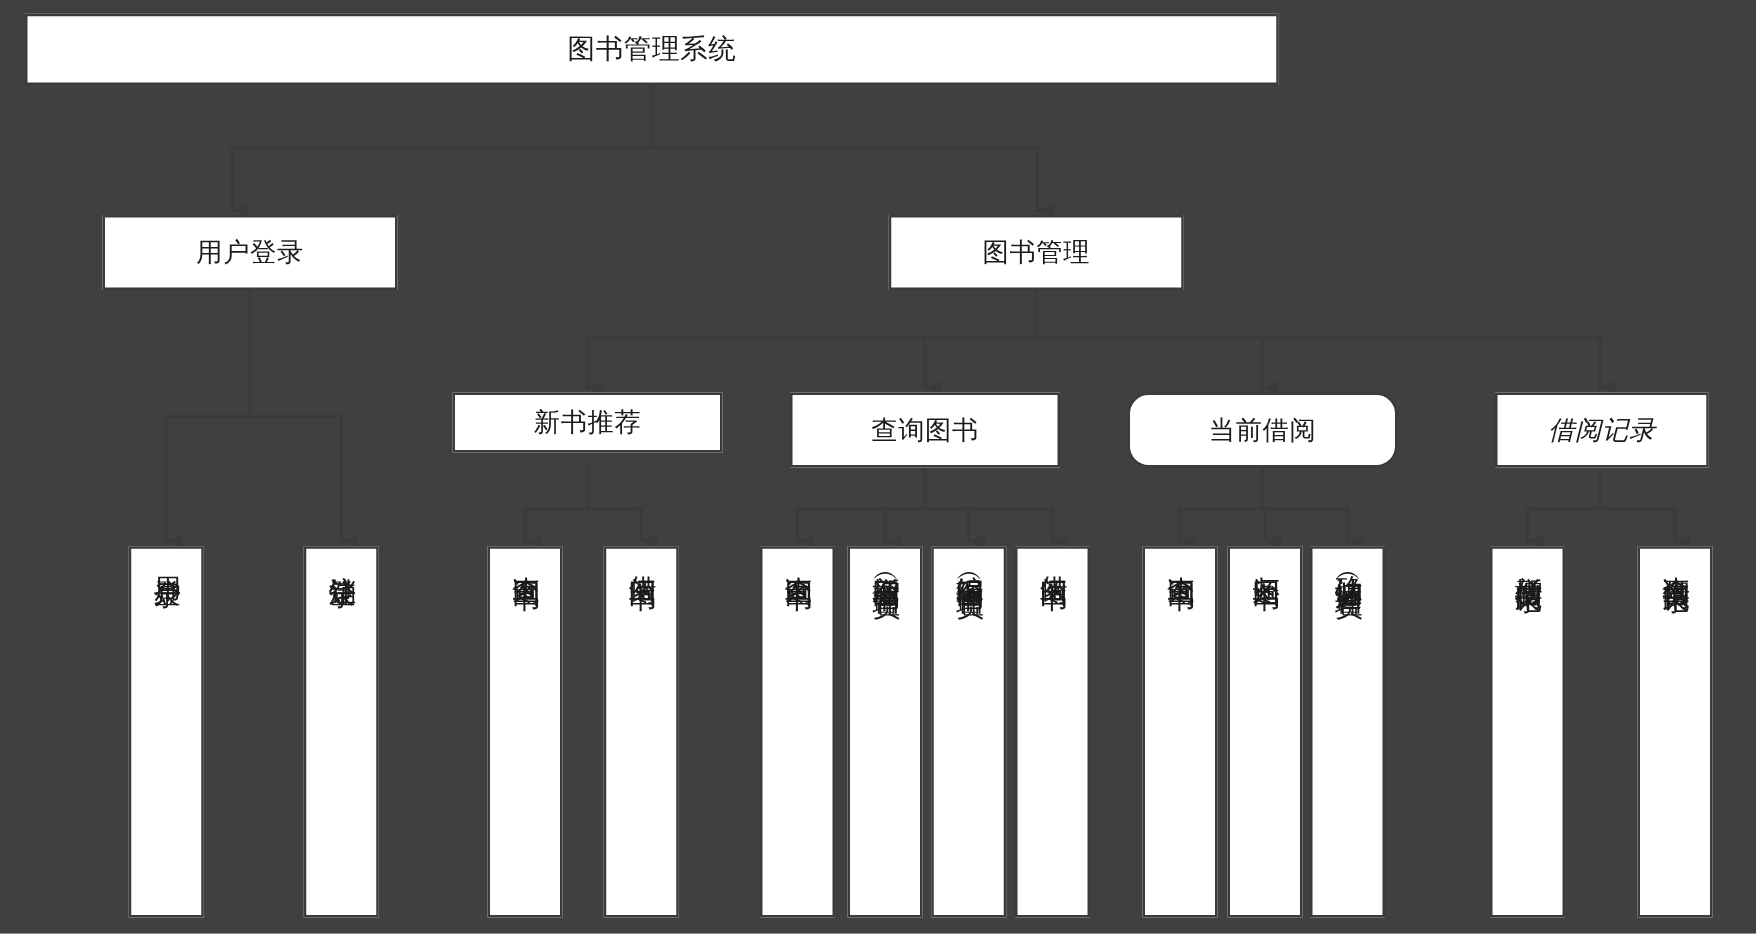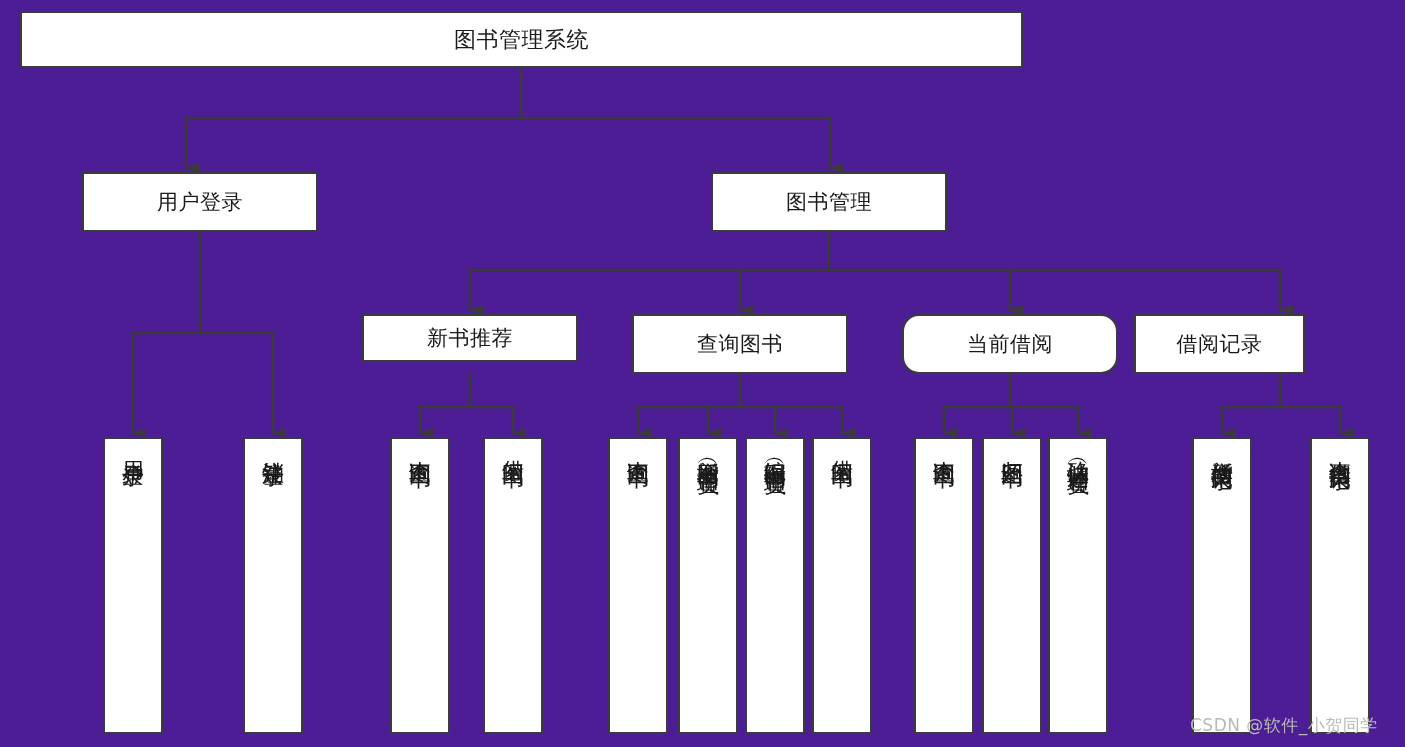--- a/index.html
+++ b/index.html
@@ -8,21 +8,21 @@
     padding: 0;
     background: #ffffff;
   }
   body {
     font-family: "DejaVu Sans", "Liberation Sans", sans-serif;
   }
   #diagram-root {
     position: relative;
     width: 1405px;
     height: 747px;
-    background: #4c1d95;
+    background: #404040;
     overflow: hidden;
   }
   svg.wires {
     position: absolute;
     left: 0;
     top: 0;
     width: 1405px;
     height: 747px;
   }
   .node {
@@ -141,21 +141,21 @@
 
   <div class="node h" style="left:362px; top:314px; width:216px; height:48px;">
     <span class="node-label">新书推荐</span>
   </div>
   <div class="node h" style="left:632px; top:314px; width:216px; height:60px;">
     <span class="node-label">查询图书</span>
   </div>
   <div class="node h" style="left:902px; top:314px; width:216px; height:60px;border-radius:17px;">
     <span class="node-label">当前借阅</span>
   </div>
-  <div class="node h" style="left:1134px; top:314px; width:171px; height:60px;">
+  <div class="node h" style="left:1196px; top:314px; width:171px; height:60px;font-style:italic;">
     <span class="node-label">借阅记录</span>
   </div>
 
   <div class="node v" style="left:103px; top:437px; width:60px; height:297px;">
     <span class="node-label">用户登录</span>
   </div>
   <div class="node v" style="left:243px; top:437px; width:60px; height:297px;">
     <span class="node-label">注销登录</span>
   </div>
 
@@ -189,15 +189,14 @@
     <span class="node-label">确认归还（管理员）</span>
   </div>
 
   <div class="node v" style="left:1192px; top:437px; width:60px; height:297px;">
     <span class="node-label">新增借阅记录</span>
   </div>
   <div class="node v" style="left:1310px; top:437px; width:60px; height:297px;">
     <span class="node-label">查询借阅记录</span>
   </div>
 
-  <div class="watermark">CSDN @软件_小贺同学</div>
 
 </div>
 
 </body></html>

